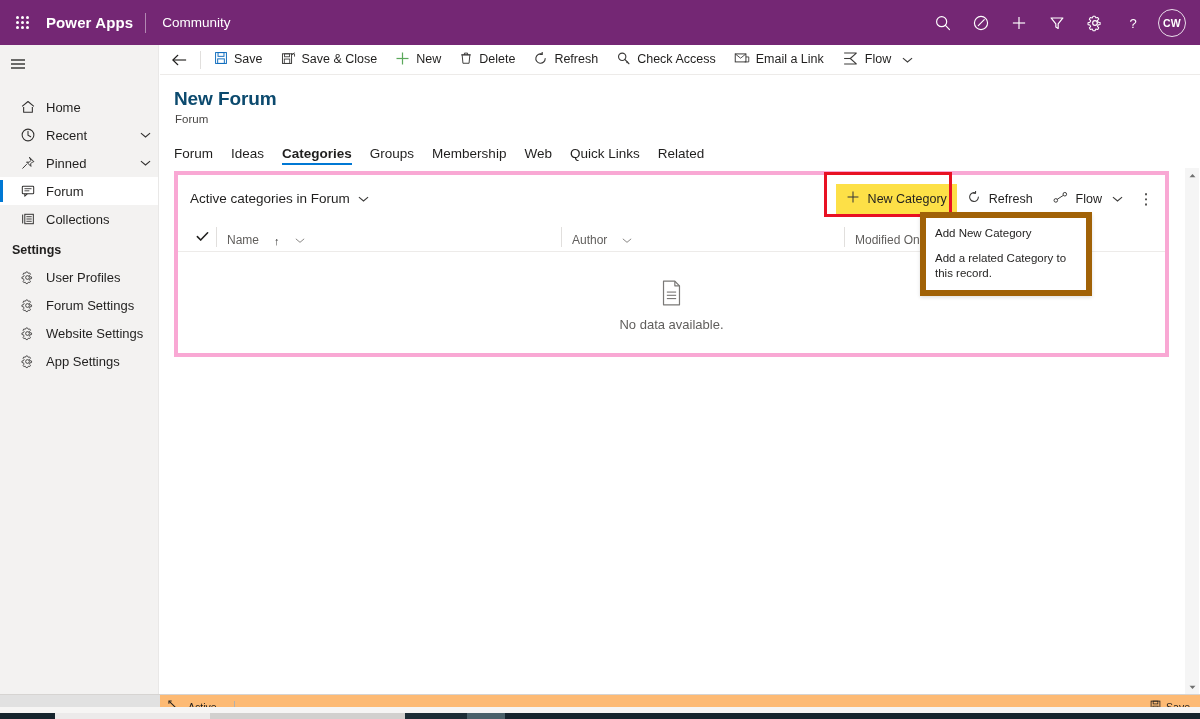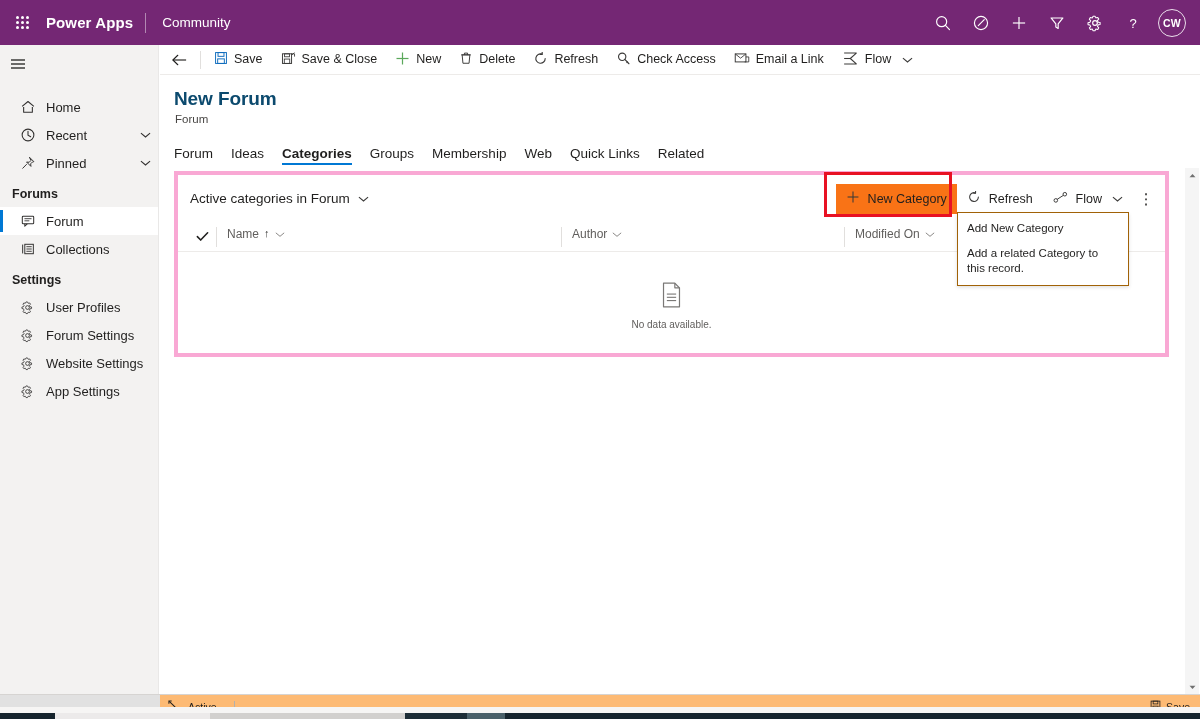--- a/index.html
+++ b/index.html
@@ -117,56 +117,56 @@
   }
   .sg-head { height: 47px; display: flex; align-items: center; padding: 0 6px 0 12px; }
   .sg-view {
     display: flex; align-items: center; gap: 8px; font-size: 13.5px; color: #201f1e; cursor: pointer;
   }
   .sg-actions { margin-left: auto; display: flex; align-items: center; gap: 0; }
   .sg-btn {
     height: 30px; display: flex; align-items: center; gap: 8px; padding: 0 10px;
     font-size: 12.5px; color: #201f1e; cursor: pointer; white-space: nowrap;
   }
-  .sg-btn.hovered { background: #f97316; }
+  .sg-btn.hovered { background: #fde047; }
   .sg-caret { display: flex; align-items: center; padding-left: 2px; }
   .sg-overflow {
     width: 26px; height: 30px; display: flex; align-items: center; justify-content: center;
     cursor: pointer; font-size: 15px; color: #201f1e; letter-spacing: 0;
   }
   .newcat-wrap { position: relative; }
   .redbox {
     position: absolute; left: -12px; top: -12px; width: 128px; height: 45px;
     border: 3px solid #e81123; pointer-events: none;
   }
 
   .sg-cols {
     display: flex; align-items: center; height: 30px; border-bottom: 1px solid #edebe9;
     font-size: 12px; color: #605e5c; padding-left: 10px;
   }
   .chk-col { width: 28px; display: flex; align-items: center; justify-content: center; }
   .col {
-    display: flex; align-items: flex-start; gap: 5px; height: 20px; padding-left: 10px;
+    display: flex; align-items: flex-end; gap: 15px; height: 20px; padding-left: 10px;
     border-left: 1px solid #e1dfdd;
   }
   .col-name { width: 345px; }
   .col-author { width: 283px; }
   .col-modified { width: 283px; }
   .sort-arrow { font-size: 11px; color: #323130; }
 
   .empty {
     height: 107px; display: flex; flex-direction: column; align-items: center; justify-content: center;
     gap: 7px;
   }
-  .empty-text { font-size: 10px; color: #605e5c; }
+  .empty-text { font-size: 13px; color: #605e5c; }
 
   
   .callout {
-    position: absolute; left: 957px; top: 212px; width: 172px;
-    background: #ffffff; border: 1px solid #a16207; box-shadow: 0 1.6px 3.6px rgba(0,0,0,.13);
+    position: absolute; left: 920px; top: 212px; width: 172px;
+    background: #ffffff; border: 6px solid #a16207; box-shadow: 0 1.6px 3.6px rgba(0,0,0,.13);
     padding: 8px 9px 9px 9px; z-index: 40;
   }
   .callout-title { font-size: 11.5px; color: #201f1e; line-height: 1.3; }
   .callout-body { font-size: 11.5px; color: #201f1e; line-height: 1.3; margin-top: 10px; }
 
   
   .vscroll {
     position: absolute; top: 168px; right: 1px; width: 14px; height: 526px; background: #f5f5f5;
   }
   .vscroll .arrow {
@@ -306,21 +306,20 @@
           </svg>
       </span>
       <span class="ni-label">Pinned</span>
       <span class="ni-chev">
         <svg width="11" height="8" viewBox="0 0 12 8">
             <path d="M1 2l5 4.2L11 2" fill="none" stroke="#323130" stroke-width="1.2"></path>
           </svg>
       </span>
     </div>
 
-    <div class="group-head">Forums</div>
 
     <div class="nav-item selected">
       <span class="ni-icon">
         <svg width="16" height="16" viewBox="0 0 18 18">
             <rect x="2.6" y="3.6" width="12.8" height="8.6" rx="1" fill="none" stroke="#323130" stroke-width="1.15"></rect>
             <path d="M5.4 12.2v2.6l2.8-2.6" fill="none" stroke="#323130" stroke-width="1.15" stroke-linejoin="round"></path>
             <line x1="5" y1="6.4" x2="13" y2="6.4" stroke="#323130" stroke-width="1"></line>
             <line x1="5" y1="8.8" x2="10.5" y2="8.8" stroke="#323130" stroke-width="1"></line>
           </svg>
       </span>

